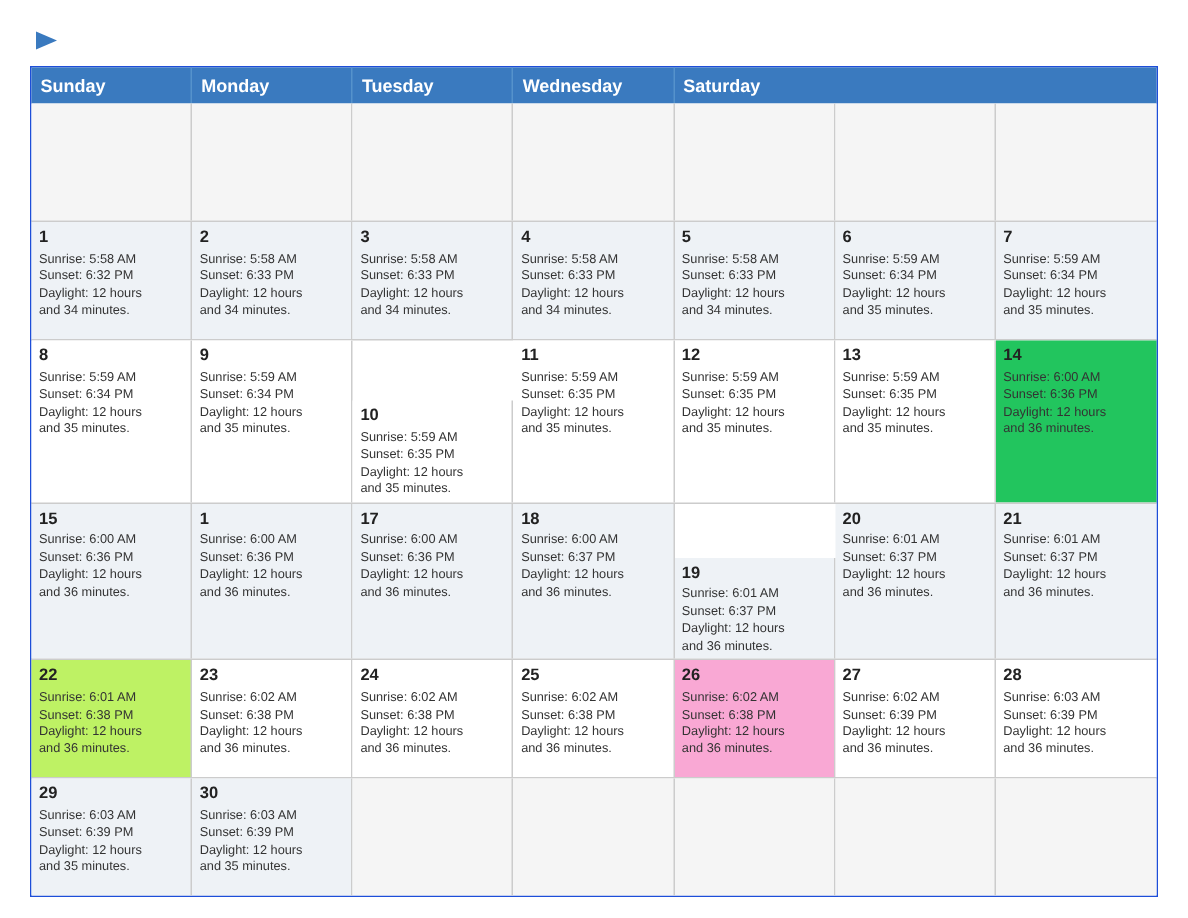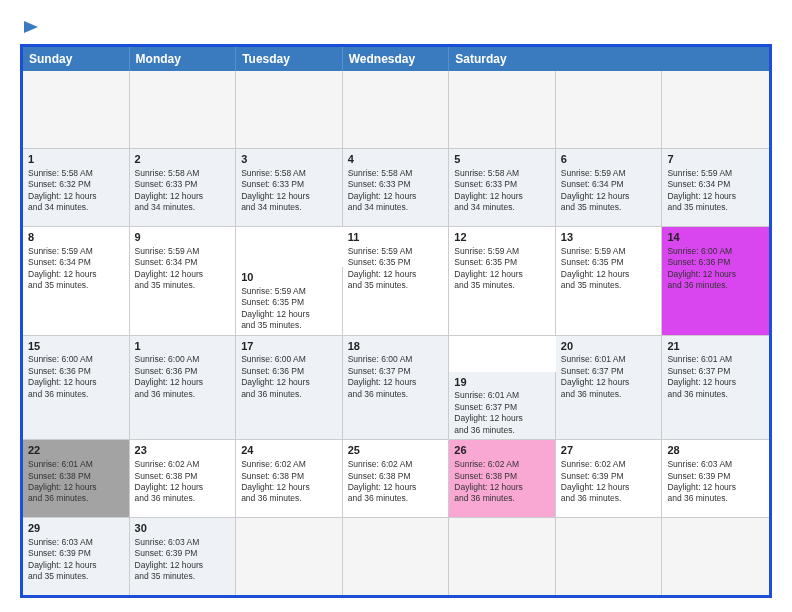--- a/index.html
+++ b/index.html
@@ -47,21 +47,21 @@
     }
     .subtitle {
       font-size: 14px;
       color: #444;
       margin-top: 2px;
     }
     .calendar {
       flex: 1;
       display: flex;
       flex-direction: column;
-      border: 3px solid #1d4ed8;
+      border: 1px solid #1d4ed8;
     }
     .cal-header {
       display: grid;
       grid-template-columns: repeat(7, 1fr);
       background: #3a7abf;
     }
     .cal-header-cell {
       color: #fff;
       font-weight: bold;
       font-size: 12px;
@@ -151,33 +151,33 @@
           <div class="cal-cell" style="background: rgb(238, 242, 246);"><span class="day-num">6</span><span>Sunrise: 5:59 AM</span><br><span>Sunset: 6:34 PM</span><br><span>Daylight: 12 hours</span><br><span>and 35 minutes.</span></div>
           <div class="cal-cell" style="background: rgb(238, 242, 246);"><span class="day-num">7</span><span>Sunrise: 5:59 AM</span><br><span>Sunset: 6:34 PM</span><br><span>Daylight: 12 hours</span><br><span>and 35 minutes.</span></div>
         </div>
         <div class="cal-row">
           <div class="cal-cell" style="background: rgb(255, 255, 255);"><span class="day-num">8</span><span>Sunrise: 5:59 AM</span><br><span>Sunset: 6:34 PM</span><br><span>Daylight: 12 hours</span><br><span>and 35 minutes.</span></div>
           <div class="cal-cell" style="background: rgb(255, 255, 255);"><span class="day-num">9</span><span>Sunrise: 5:59 AM</span><br><span>Sunset: 6:34 PM</span><br><span>Daylight: 12 hours</span><br><span>and 35 minutes.</span></div>
           <div class="cal-cell" style="background: rgb(255, 255, 255); margin-top: 40px;"><span class="day-num">10</span><span>Sunrise: 5:59 AM</span><br><span>Sunset: 6:35 PM</span><br><span>Daylight: 12 hours</span><br><span>and 35 minutes.</span></div>
           <div class="cal-cell" style="background: rgb(255, 255, 255);"><span class="day-num">11</span><span>Sunrise: 5:59 AM</span><br><span>Sunset: 6:35 PM</span><br><span>Daylight: 12 hours</span><br><span>and 35 minutes.</span></div>
           <div class="cal-cell" style="background: rgb(255, 255, 255);"><span class="day-num">12</span><span>Sunrise: 5:59 AM</span><br><span>Sunset: 6:35 PM</span><br><span>Daylight: 12 hours</span><br><span>and 35 minutes.</span></div>
           <div class="cal-cell" style="background: rgb(255, 255, 255);"><span class="day-num">13</span><span>Sunrise: 5:59 AM</span><br><span>Sunset: 6:35 PM</span><br><span>Daylight: 12 hours</span><br><span>and 35 minutes.</span></div>
-          <div class="cal-cell" style="background: #d946ef;"><span class="day-num">14</span><span>Sunrise: 6:00 AM</span><br><span>Sunset: 6:36 PM</span><br><span>Daylight: 12 hours</span><br><span>and 36 minutes.</span></div>
+          <div class="cal-cell" style="background: #22c55e;"><span class="day-num">14</span><span>Sunrise: 6:00 AM</span><br><span>Sunset: 6:36 PM</span><br><span>Daylight: 12 hours</span><br><span>and 36 minutes.</span></div>
         </div>
         <div class="cal-row">
           <div class="cal-cell" style="background: rgb(238, 242, 246);"><span class="day-num">15</span><span>Sunrise: 6:00 AM</span><br><span>Sunset: 6:36 PM</span><br><span>Daylight: 12 hours</span><br><span>and 36 minutes.</span></div>
           <div class="cal-cell" style="background: rgb(238, 242, 246);"><span class="day-num">1</span><span>Sunrise: 6:00 AM</span><br><span>Sunset: 6:36 PM</span><br><span>Daylight: 12 hours</span><br><span>and 36 minutes.</span></div>
           <div class="cal-cell" style="background: rgb(238, 242, 246);"><span class="day-num">17</span><span>Sunrise: 6:00 AM</span><br><span>Sunset: 6:36 PM</span><br><span>Daylight: 12 hours</span><br><span>and 36 minutes.</span></div>
           <div class="cal-cell" style="background: rgb(238, 242, 246);"><span class="day-num">18</span><span>Sunrise: 6:00 AM</span><br><span>Sunset: 6:37 PM</span><br><span>Daylight: 12 hours</span><br><span>and 36 minutes.</span></div>
           <div class="cal-cell" style="background: rgb(238, 242, 246); margin-top: 36px;"><span class="day-num">19</span><span>Sunrise: 6:01 AM</span><br><span>Sunset: 6:37 PM</span><br><span>Daylight: 12 hours</span><br><span>and 36 minutes.</span></div>
           <div class="cal-cell" style="background: rgb(238, 242, 246);"><span class="day-num">20</span><span>Sunrise: 6:01 AM</span><br><span>Sunset: 6:37 PM</span><br><span>Daylight: 12 hours</span><br><span>and 36 minutes.</span></div>
           <div class="cal-cell" style="background: rgb(238, 242, 246);"><span class="day-num">21</span><span>Sunrise: 6:01 AM</span><br><span>Sunset: 6:37 PM</span><br><span>Daylight: 12 hours</span><br><span>and 36 minutes.</span></div>
         </div>
         <div class="cal-row">
-          <div class="cal-cell" style="background: #a3a3a3;"><span class="day-num">22</span><span>Sunrise: 6:01 AM</span><br><span>Sunset: 6:38 PM</span><br><span>Daylight: 12 hours</span><br><span>and 36 minutes.</span></div>
+          <div class="cal-cell" style="background: #bef264;"><span class="day-num">22</span><span>Sunrise: 6:01 AM</span><br><span>Sunset: 6:38 PM</span><br><span>Daylight: 12 hours</span><br><span>and 36 minutes.</span></div>
           <div class="cal-cell" style="background: rgb(255, 255, 255);"><span class="day-num">23</span><span>Sunrise: 6:02 AM</span><br><span>Sunset: 6:38 PM</span><br><span>Daylight: 12 hours</span><br><span>and 36 minutes.</span></div>
           <div class="cal-cell" style="background: rgb(255, 255, 255);"><span class="day-num">24</span><span>Sunrise: 6:02 AM</span><br><span>Sunset: 6:38 PM</span><br><span>Daylight: 12 hours</span><br><span>and 36 minutes.</span></div>
           <div class="cal-cell" style="background: rgb(255, 255, 255);"><span class="day-num">25</span><span>Sunrise: 6:02 AM</span><br><span>Sunset: 6:38 PM</span><br><span>Daylight: 12 hours</span><br><span>and 36 minutes.</span></div>
           <div class="cal-cell" style="background: #f9a8d4;"><span class="day-num">26</span><span>Sunrise: 6:02 AM</span><br><span>Sunset: 6:38 PM</span><br><span>Daylight: 12 hours</span><br><span>and 36 minutes.</span></div>
           <div class="cal-cell" style="background: rgb(255, 255, 255);"><span class="day-num">27</span><span>Sunrise: 6:02 AM</span><br><span>Sunset: 6:39 PM</span><br><span>Daylight: 12 hours</span><br><span>and 36 minutes.</span></div>
           <div class="cal-cell" style="background: rgb(255, 255, 255);"><span class="day-num">28</span><span>Sunrise: 6:03 AM</span><br><span>Sunset: 6:39 PM</span><br><span>Daylight: 12 hours</span><br><span>and 36 minutes.</span></div>
         </div>
         <div class="cal-row">
           <div class="cal-cell" style="background: rgb(238, 242, 246);"><span class="day-num">29</span><span>Sunrise: 6:03 AM</span><br><span>Sunset: 6:39 PM</span><br><span>Daylight: 12 hours</span><br><span>and 35 minutes.</span></div>
           <div class="cal-cell" style="background: rgb(238, 242, 246);"><span class="day-num">30</span><span>Sunrise: 6:03 AM</span><br><span>Sunset: 6:39 PM</span><br><span>Daylight: 12 hours</span><br><span>and 35 minutes.</span></div>

